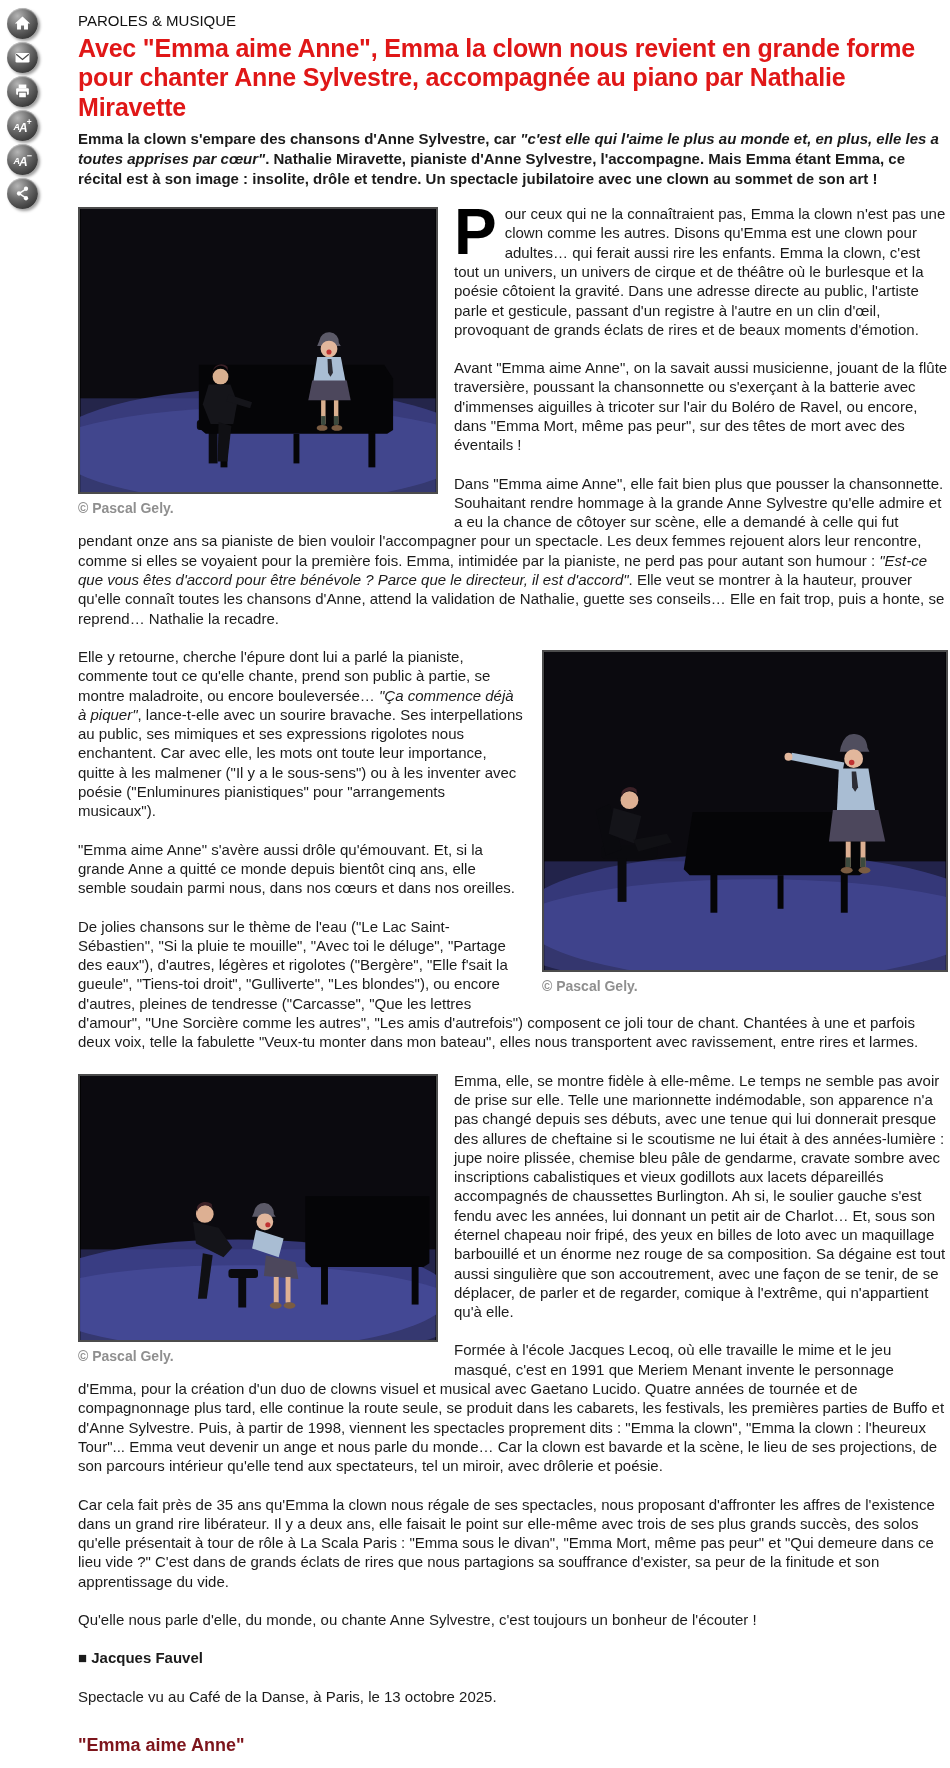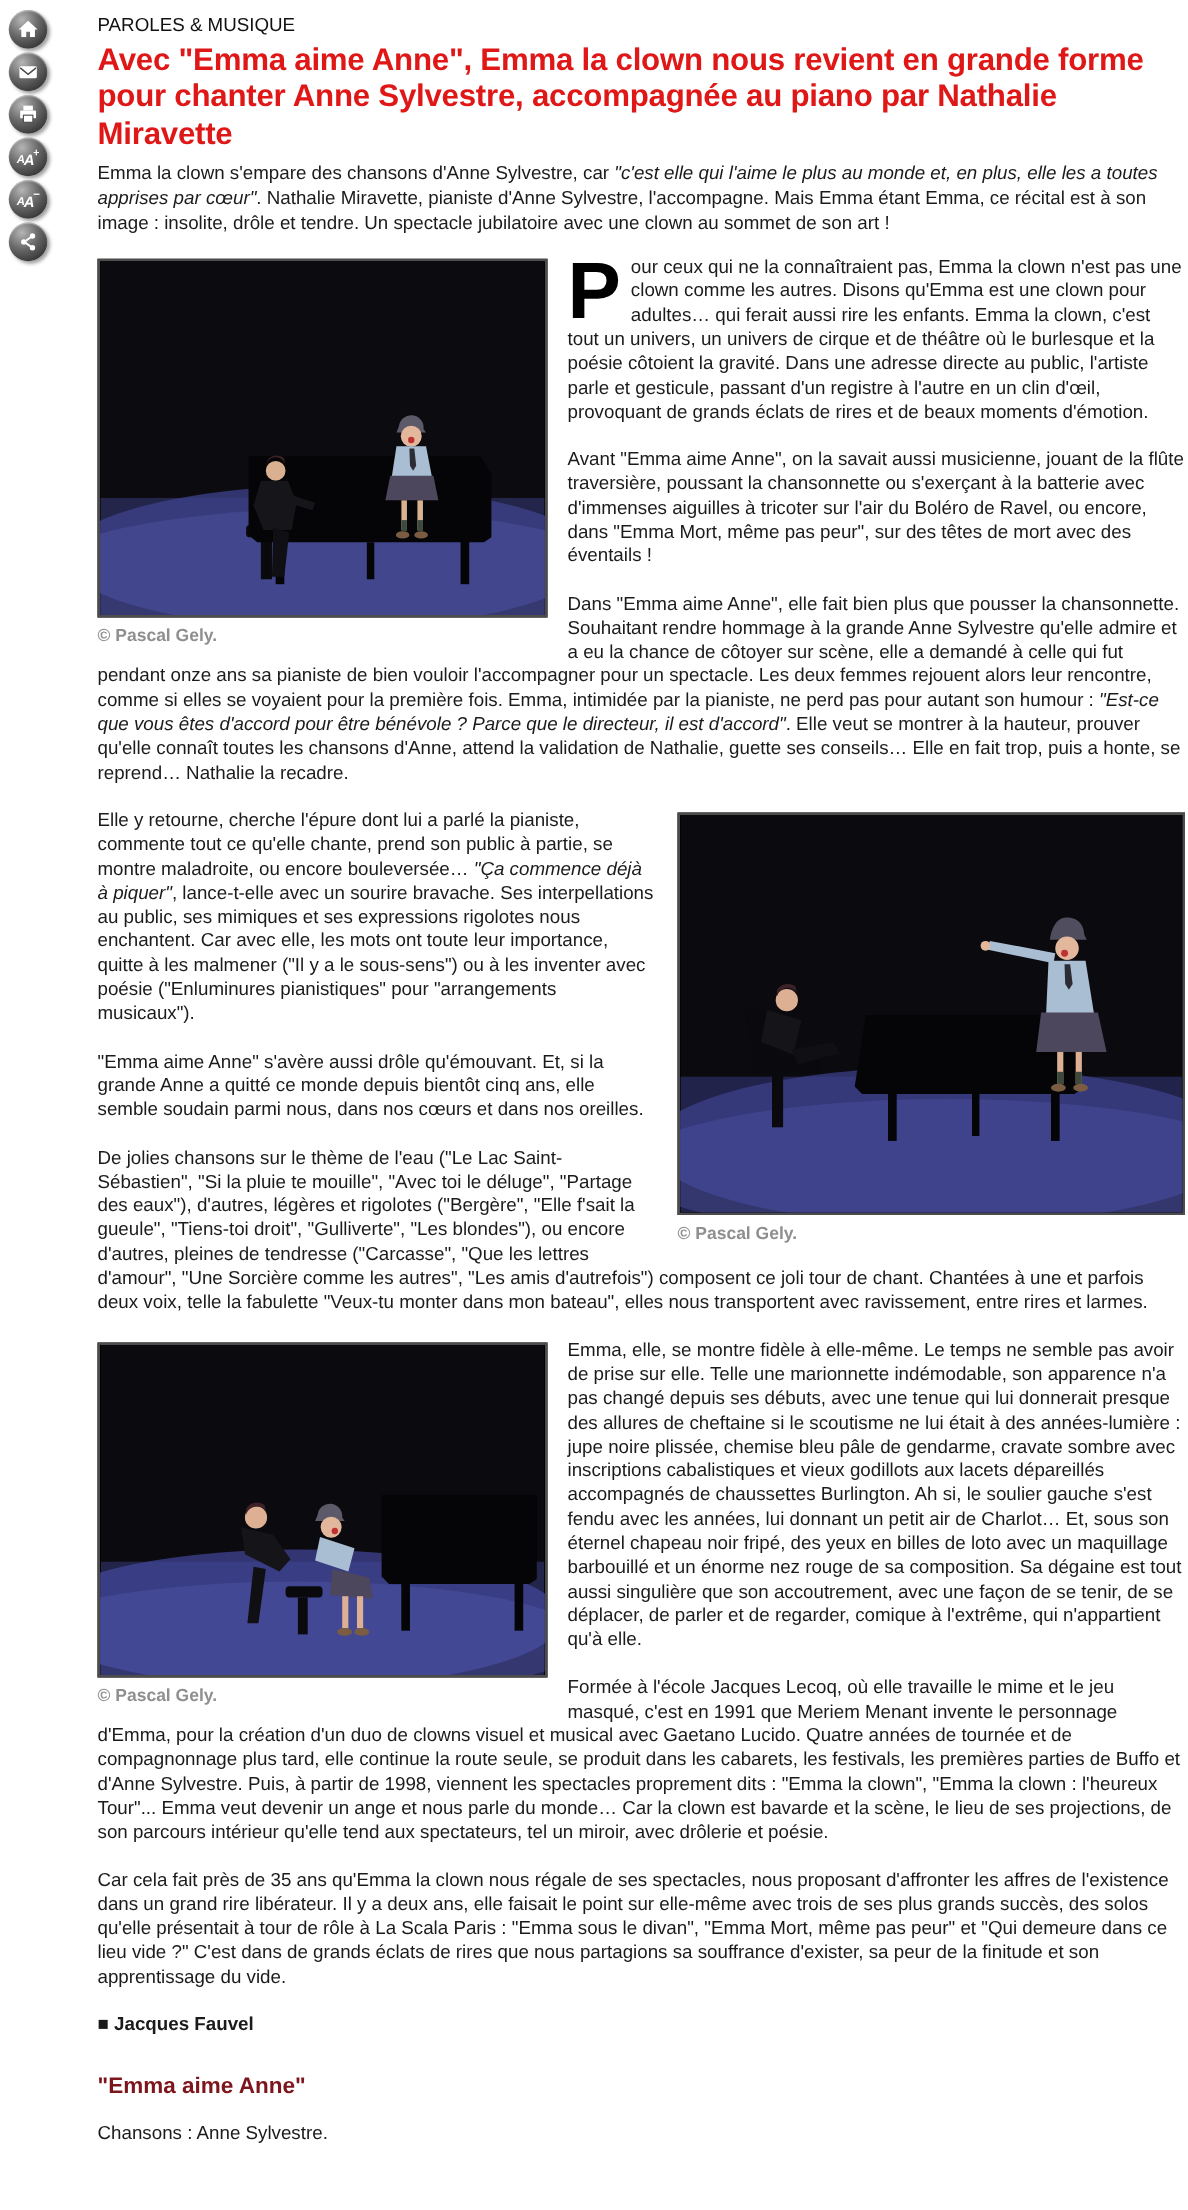--- a/index.html
+++ b/index.html
@@ -25,21 +25,21 @@
     cursor:pointer;
   }
   .icon-btn svg{display:block;}
   
   .main{margin:6px 0 0 78px;width:870px;}
   .kicker{font-size:15px;margin:12px 0 5px;color:#111;}
   h1.title{
     color:var(--title-red);font-size:25px;line-height:1.17;
     margin:0 0 7px;font-weight:bold;letter-spacing:-.2px;
   }
-  .chapo{font-weight:normal;font-size:15px;line-height:1.34;margin:0 0 15px;}
+  .chapo{font-weight:bold;font-size:15px;line-height:1.34;margin:0 0 15px;}
   .chapo .it{font-style:italic;}
   
   .article{font-size:15px;line-height:19.3px;}
   .article p{margin:0 0 19px;}
   .article .it{font-style:italic;}
   .dropcap{
     float:left;font-size:64px;line-height:50px;font-weight:bold;
     padding:3px 8px 0 0;color:#000;
   }
   figure{margin:0;}
@@ -228,23 +228,25 @@
       </svg>
       <figcaption>© Pascal Gely.</figcaption>
     </figure>
 
     <p><span>Emma, elle, se montre fidèle à elle-même. Le temps ne semble pas avoir de prise sur elle. Telle une marionnette indémodable, son apparence n'a pas changé depuis ses débuts, avec une tenue qui lui donnerait presque des allures de cheftaine si le scoutisme ne lui était à des années-lumière : jupe noire plissée, chemise bleu pâle de gendarme, cravate sombre avec inscriptions cabalistiques et vieux godillots aux lacets dépareillés accompagnés de chaussettes Burlington. Ah si, le soulier gauche s'est fendu avec les années, lui donnant un petit air de Charlot… Et, sous son éternel chapeau noir fripé, des yeux en billes de loto avec un maquillage barbouillé et un énorme nez rouge de sa composition. Sa dégaine est tout aussi singulière que son accoutrement, avec une façon de se tenir, de se déplacer, de parler et de regarder, comique à l'extrême, qui n'appartient qu'à elle.</span></p>
 
     <p><span>Formée à l'école Jacques Lecoq, où elle travaille le mime et le jeu masqué, c'est en 1991 que Meriem Menant invente le personnage d'Emma, pour la création d'un duo de clowns visuel et musical avec Gaetano Lucido. Quatre années de tournée et de compagnonnage plus tard, elle continue la route seule, se produit dans les cabarets, les festivals, les premières parties de Buffo et d'Anne Sylvestre. Puis, à partir de 1998, viennent les spectacles proprement dits : "Emma la clown", "Emma la clown : l'heureux Tour"... Emma veut devenir un ange et nous parle du monde… Car la clown est bavarde et la scène, le lieu de ses projections, de son parcours intérieur qu'elle tend aux spectateurs, tel un miroir, avec drôlerie et poésie.</span></p>
 
     <p><span>Car cela fait près de 35 ans qu'Emma la clown nous régale de ses spectacles, nous proposant d'affronter les affres de l'existence dans un grand rire libérateur. Il y a deux ans, elle faisait le point sur elle-même avec trois de ses plus grands succès, des solos qu'elle présentait à tour de rôle à La Scala Paris : "Emma sous le divan", "Emma Mort, même pas peur" et "Qui demeure dans ce lieu vide ?" C'est dans de grands éclats de rires que nous partagions sa souffrance d'exister, sa peur de la finitude et son apprentissage du vide.</span></p>
 
+    <p><span>Qu'elle nous parle d'elle, du monde, ou chante Anne Sylvestre, c'est toujours un bonheur de l'écouter !</span></p>
 
     <p class="sig"><span>■</span><span> Jacques Fauvel</span></p>
 
+    <p class="note">Spectacle vu au Café de la Danse, à Paris, le 13 octobre 2025.</p>
   </div>
 
   <div class="fiche">
     <div class="fiche-heading">"Emma aime Anne"</div>
 
     <div class="credits">
       <div>Chansons : Anne Sylvestre.</div>
 
     </div>
 

